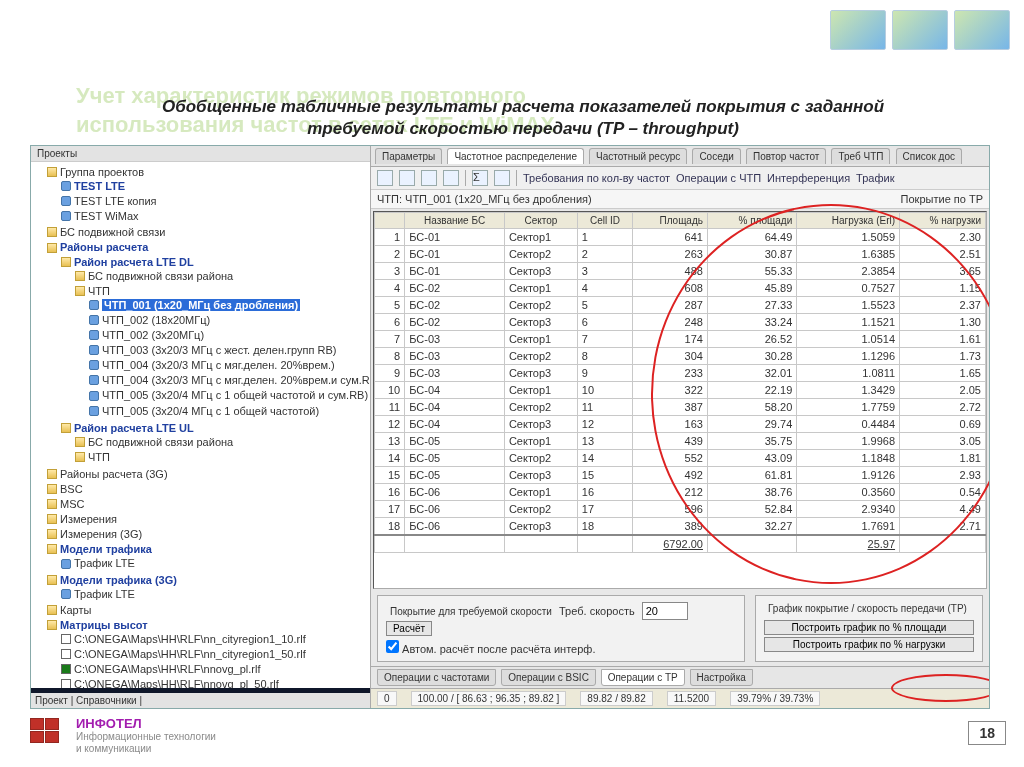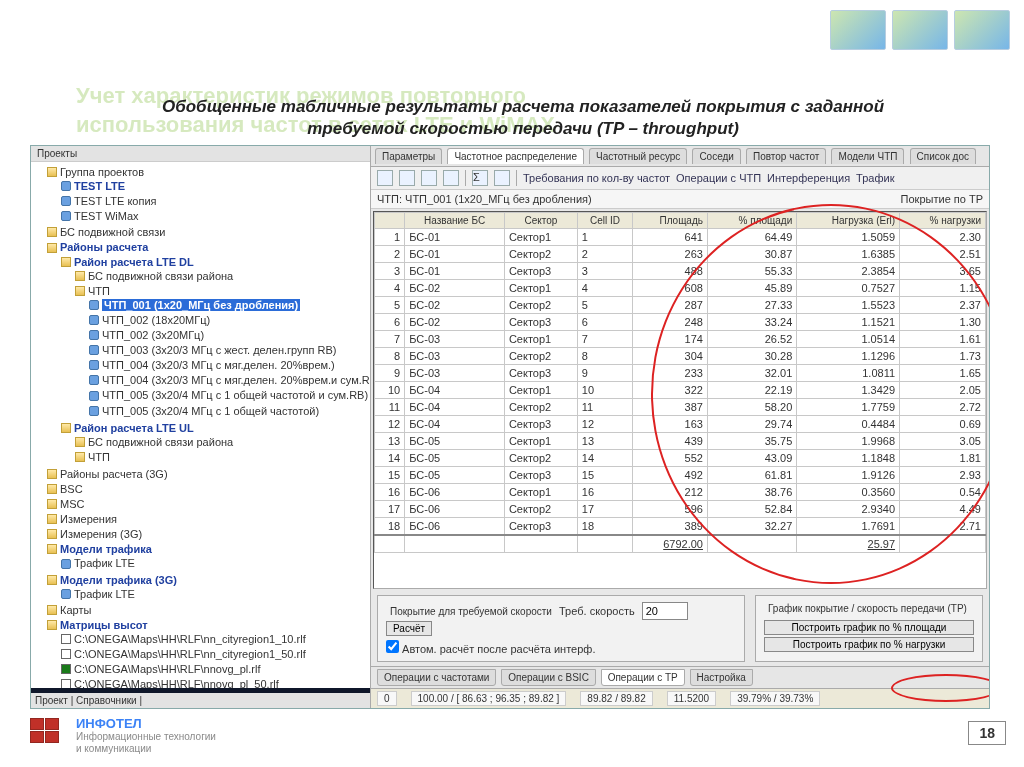--- a/index.html
+++ b/index.html
@@ -53,21 +53,21 @@
   .fieldset .wide-btn { display:block; width:210px; margin:2px 0; }
   .op-tabs { border-top:1px solid #aaa; padding:2px 6px; background:#e6e6e6; font-size:10px; }
   .op-tabs .tab { display:inline-block; padding:2px 6px; border:1px solid #aaa; background:#ddd; margin-right:2px; border-radius:0 0 3px 3px; cursor:pointer; }
   .op-tabs .tab.active { background:#fff; }
   .statusbar { border-top:1px solid #aaa; background:#ece9d8; padding:2px 6px; font-size:10px; display:flex; gap:14px; }
   .statusbar .cell { border:1px solid #ccc; padding:1px 6px; background:#f8f8f8; }
   .ellipse-overlay { position:absolute; border:2px solid #d22; border-radius:50%; pointer-events:none; }
   .footer { position:absolute; left:30px; bottom:12px; display:flex; align-items:center; gap:10px; }
   .hexlogo { width:36px; height:36px; display:grid; grid-template-columns:repeat(2,14px); grid-auto-rows:12px; gap:1px; transform:rotate(0deg); }
   .hexlogo span { background:#c03028; border:1px solid #932720; }
-  .brand .name { color:#3b82f6; font-weight:bold; font-size:13px; }
+  .brand .name { color:#a21caf; font-weight:bold; font-size:13px; }
   .brand .sub { color:#8a8a8a; font-size:10px; line-height:1.2; }
   .pagenum { position:absolute; right:18px; bottom:22px; border:1px solid #888; padding:3px 10px; font-size:14px; font-weight:bold; background:#fff; }
 </style>
 </head>
 <body>
 
 <div class="slide-bg-title">
   <span>Учет  характеристик режимов повторного</span><br>
   <span>использования частот в сетях LTE и WiMAX</span>
 </div>
@@ -153,21 +153,21 @@
       <div class="bottom-tabs">Проект | Справочники |</div>
     </div>
 
     <div class="rightpane">
       <div class="tabsbar">
         <span class="tab">Параметры</span>
         <span class="tab active">Частотное распределение</span>
         <span class="tab">Частотный ресурс</span>
         <span class="tab">Соседи</span>
         <span class="tab">Повтор частот</span>
-        <span class="tab">Модели ЧТП</span>
+        <span class="tab">Треб ЧТП</span>
         <span class="tab">Список дос</span>
       </div>
       <div class="toolbar2">
         <span class="ticon"></span>
         <span class="ticon"></span>
         <span class="ticon"></span>
         <span class="ticon"></span>
         <span class="sep"></span>
         <span class="ticon">Σ</span>
         <span class="ticon"></span>

